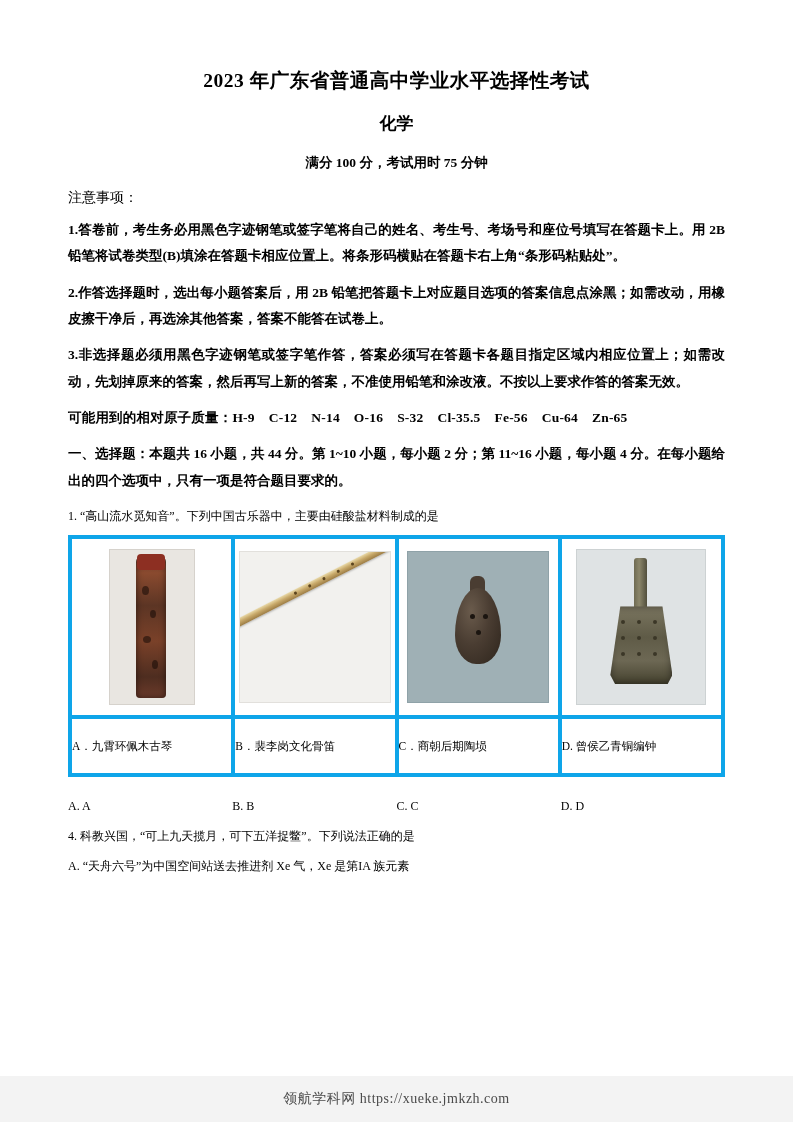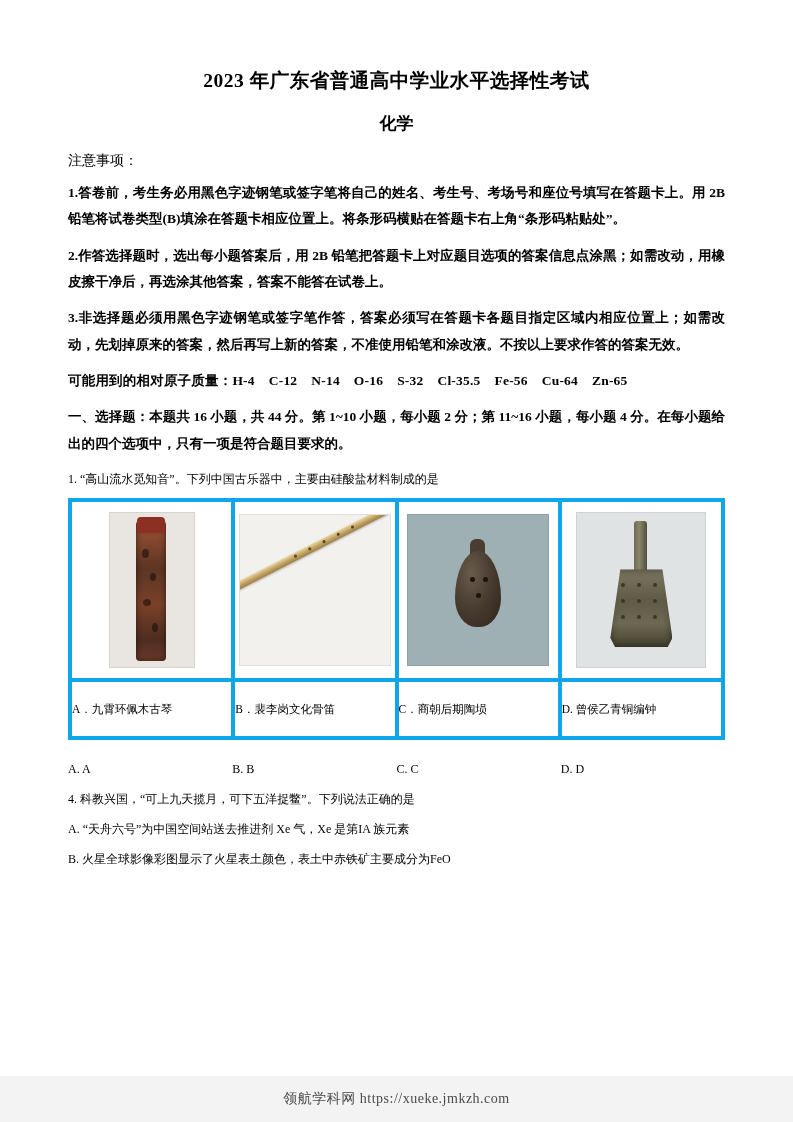--- a/index.html
+++ b/index.html
@@ -221,28 +221,29 @@
     letter-spacing: 0.5px;
   }
 </style>
 </head>
 <body>
 
 <div class="page">
 
   <div class="doc-title">2023 年广东省普通高中学业水平选择性考试</div>
   <div class="doc-subject">化学</div>
+  <div class="doc-score">满分 100 分，考试用时 75 分钟</div>
 
   <div class="notice-head">注意事项：</div>
   <div class="para">1.答卷前，考生务必用黑色字迹钢笔或签字笔将自己的姓名、考生号、考场号和座位号填写在答题卡上。用 2B 铅笔将试卷类型(B)填涂在答题卡相应位置上。将条形码横贴在答题卡右上角“条形码粘贴处”。</div>
   <div class="para">2.作答选择题时，选出每小题答案后，用 2B 铅笔把答题卡上对应题目选项的答案信息点涂黑；如需改动，用橡皮擦干净后，再选涂其他答案，答案不能答在试卷上。</div>
   <div class="para">3.非选择题必须用黑色字迹钢笔或签字笔作答，答案必须写在答题卡各题目指定区域内相应位置上；如需改动，先划掉原来的答案，然后再写上新的答案，不准使用铅笔和涂改液。不按以上要求作答的答案无效。</div>
 
   <div class="para rel-mass">
-    <span>可能用到的相对原子质量：</span><span class="mass-item">H-4</span><span class="mass-item">C-12</span><span class="mass-item">N-14</span><span class="mass-item">O-16</span><span class="mass-item">S-32</span><span class="mass-item">Cl-35.5</span><span class="mass-item">Fe-56</span><span class="mass-item">Cu-64</span><span class="mass-item">Zn-65</span>
+    <span>可能用到的相对原子质量：</span><span class="mass-item">H-9</span><span class="mass-item">C-12</span><span class="mass-item">N-14</span><span class="mass-item">O-16</span><span class="mass-item">S-32</span><span class="mass-item">Cl-35.5</span><span class="mass-item">Fe-56</span><span class="mass-item">Cu-64</span><span class="mass-item">Zn-65</span>
   </div>
 
   <div class="para">一、选择题：本题共 16 小题，共 44 分。第 1~10 小题，每小题 2 分；第 11~16 小题，每小题 4 分。在每小题给出的四个选项中，只有一项是符合题目要求的。</div>
 
   <div class="q-line">1. “高山流水觅知音”。下列中国古乐器中，主要由硅酸盐材料制成的是</div>
 
   <table class="choice-table">
     <tbody>
         <tr>
       <td class="img-cell">
@@ -310,19 +311,18 @@
 
   <div class="opts-row">
     <span>A. A</span>
     <span>B. B</span>
     <span>C. C</span>
     <span>D. D</span>
   </div>
 
   <div class="q-line">4. 科教兴国，“可上九天揽月，可下五洋捉鳖”。下列说法正确的是</div>
   <div class="q-line smallgap">A. “天舟六号”为中国空间站送去推进剂 Xe 气，Xe 是第IA 族元素</div>
-  <div class="q-line smallgap">B. 火星全球影像彩图显示了火星表土颜色，表土中赤铁矿主要成分为FeO</div>
 
 </div>
 
 <div class="footer-band">
   <span>领航学科网 https://xueke.jmkzh.com</span>
 </div>
 
 </body></html>

